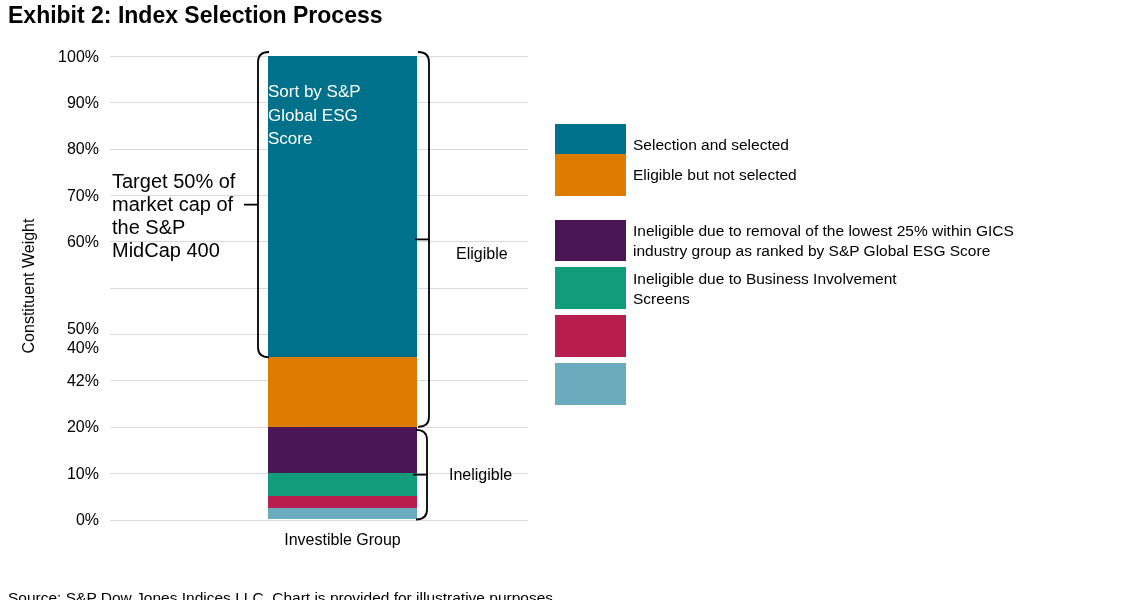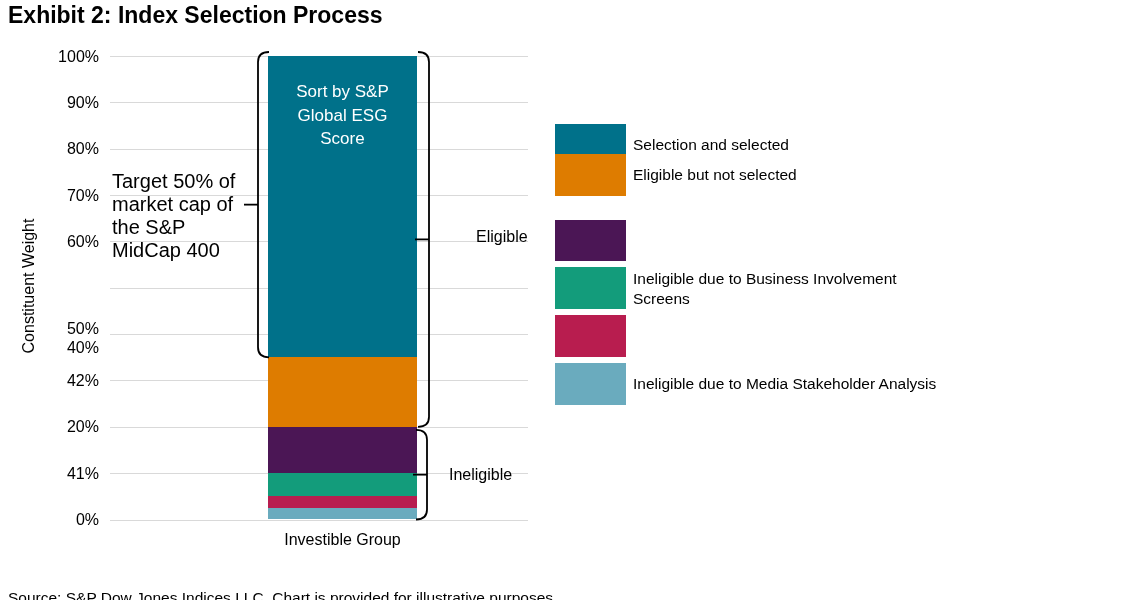--- a/index.html
+++ b/index.html
@@ -4,42 +4,42 @@
 <style>
   html,body{margin:0;padding:0;background:#fff;}
   body{font-family:"Liberation Sans", sans-serif;color:#000;}
   .canvas{position:relative;width:1140px;height:600px;background:#fff;overflow:hidden;}
   .title{position:absolute;left:8px;top:2px;font-size:23px;font-weight:bold;letter-spacing:0px;white-space:nowrap;}
   .gridline{position:absolute;left:110px;width:418px;height:1px;background:#d9d9d9;}
   .ytick{position:absolute;left:30px;width:69px;text-align:right;font-size:16px;line-height:18px;}
   .yaxis-title-anchor{position:absolute;left:29px;top:286px;width:0;height:0;}
   .yaxis-title{position:absolute;transform:translate(-50%,-50%) rotate(-90deg);white-space:nowrap;font-size:16px;}
   .bar-segment{position:absolute;left:268px;width:149px;}
-  .bar-label{position:absolute;left:268px;width:149px;top:80px;text-align:center;font-size:17px;line-height:23.5px;}
+  .bar-label{position:absolute;left:268px;width:149px;top:80px;font-size:17px;line-height:23.5px;}
   .target-note{position:absolute;left:112px;width:136px;top:170px;text-align:left;font-size:20px;line-height:23px;}
   .brace-svg{position:absolute;left:0;top:0;pointer-events:none;}
   .brace-label{position:absolute;font-size:16px;line-height:22px;white-space:nowrap;}
   .xlabel{position:absolute;left:268px;width:149px;top:531px;text-align:center;font-size:16px;}
   .legend-row{position:absolute;left:555px;width:560px;height:41.5px;}
   .legend-box{position:absolute;left:0;top:0;width:71px;height:41.5px;}
   .legend-text{position:absolute;left:78px;top:50%;transform:translateY(-50%);font-size:15.5px;line-height:19.5px;}
   .source{position:absolute;left:8px;top:576px;font-size:15.5px;margin-top:13px;}
 </style>
 </head>
 <body>
 
 <div class="canvas">
 
   <div class="title">Exhibit 2: Index Selection Process</div>
 
   <div id="plot">
       <div class="gridline" style="top: 519.5px; background: rgb(217, 217, 217);"></div>
       <div class="ytick" style="top: 511px;">0%</div>
       <div class="gridline" style="top: 473.15px; background: rgb(217, 217, 217);"></div>
-      <div class="ytick" style="top: 464.65px;">41%</div>
+      <div class="ytick" style="top: 464.65px;">10%</div>
       <div class="gridline" style="top: 426.8px; background: rgb(217, 217, 217);"></div>
       <div class="ytick" style="top: 418.3px;">20%</div>
       <div class="gridline" style="top: 380.45px; background: rgb(217, 217, 217);"></div>
       <div class="ytick" style="top: 371.95px;">42%</div>
       <div class="gridline" style="top: 334.1px; background: rgb(217, 217, 217);"></div>
       <div class="ytick" style="top: 339px; text-align: right;">40%</div>
       <div class="gridline" style="top: 287.75px; background: rgb(217, 217, 217);"></div>
       <div class="ytick" style="top: 279.25px; margin-top: 41px;">50%</div>
       <div class="gridline" style="top: 241.4px; background: rgb(217, 217, 217);"></div>
       <div class="ytick" style="top: 232.9px;">60%</div>
@@ -78,54 +78,55 @@
 
   <svg class="brace-svg" id="brace-svg" width="1140" height="612">
       <path d="M269,52 Q258,52 258,62 L258,347.275 Q258,357.275 269,357.275" fill="none" stroke="#000" stroke-width="1.8"></path>
       <path d="M258,204.6375 L244,204.6375" fill="none" stroke="#000" stroke-width="1.8"></path>
       <path d="M418,52 Q429,52 429,62 L429,416.8 Q429,426.8 418,426.8" fill="none" stroke="#000" stroke-width="1.8"></path>
       <path d="M429,239.4 L415,239.4" fill="none" stroke="#000" stroke-width="1.8"></path>
       <path d="M416,429.8 Q427,429.8 427,439.8 L427,509.5 Q427,519.5 416,519.5" fill="none" stroke="#000" stroke-width="1.8"></path>
       <path d="M427,474.65 L413,474.65" fill="none" stroke="#000" stroke-width="1.8"></path>
     </svg>
 
-  <div class="brace-label" id="eligible-label" style="left: 456px; top: 226px; margin-left: 20px;">Eligible</div>
+  <div class="brace-label" id="eligible-label" style="left: 456px; top: 243px;">Eligible</div>
   <div class="brace-label" id="ineligible-label" style="left: 449px; top: 463.65px;">Ineligible</div>
 
   <div class="xlabel">Investible Group</div>
 
   <div id="legend">
       <div class="legend-row" style="top: 124px;">
         <div class="legend-box" style="background: rgb(0, 113, 138);"></div>
         <div class="legend-text">
           <div>Selection and selected</div>
         </div>
       </div>
       <div class="legend-row" style="top: 154px; padding-left: 41px;">
         <div class="legend-box" style="background: rgb(222, 124, 0);"></div>
         <div class="legend-text">
           <div>Eligible but not selected</div>
         </div>
       </div>
       <div class="legend-row" style="top: 219.6px;">
         <div class="legend-box" style="background: rgb(75, 22, 85);"></div>
+        <div class="legend-text">
+          <div>Ineligible due to removal of the lowest 25% within GICS</div>
+          <div>industry group as ranked by S&amp;P Global ESG Score</div>
+        </div>
       </div>
       <div class="legend-row" style="top: 267.4px;">
         <div class="legend-box" style="background: rgb(19, 156, 123);"></div>
         <div class="legend-text">
           <div>Ineligible due to Business Involvement</div>
           <div>Screens</div>
         </div>
       </div>
       <div class="legend-row" style="top: 315.2px;">
         <div class="legend-box" style="background: rgb(184, 29, 79);"></div>
       </div>
       <div class="legend-row" style="top: 363px;">
         <div class="legend-box" style="background: rgb(106, 171, 190);"></div>
-        <div class="legend-text">
-          <div>Ineligible due to Media Stakeholder Analysis</div>
-        </div>
       </div>
     </div>
 
   <div class="source">Source: S&amp;P Dow Jones Indices LLC. Chart is provided for illustrative purposes.</div>
 
 </div>
 
 </body></html>

